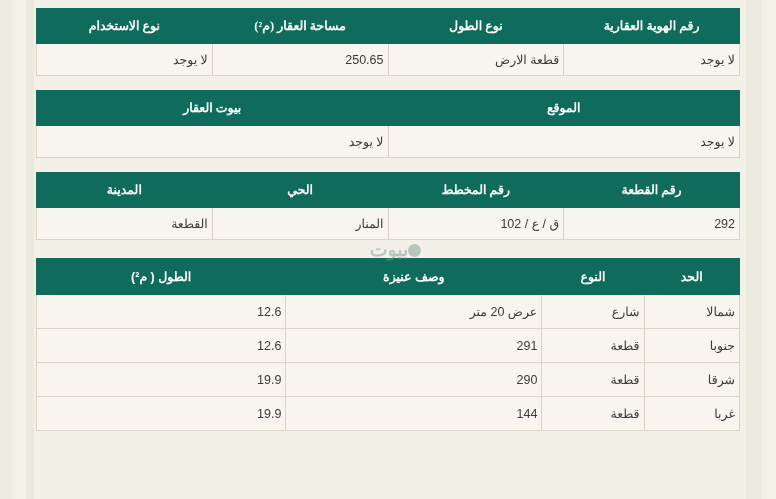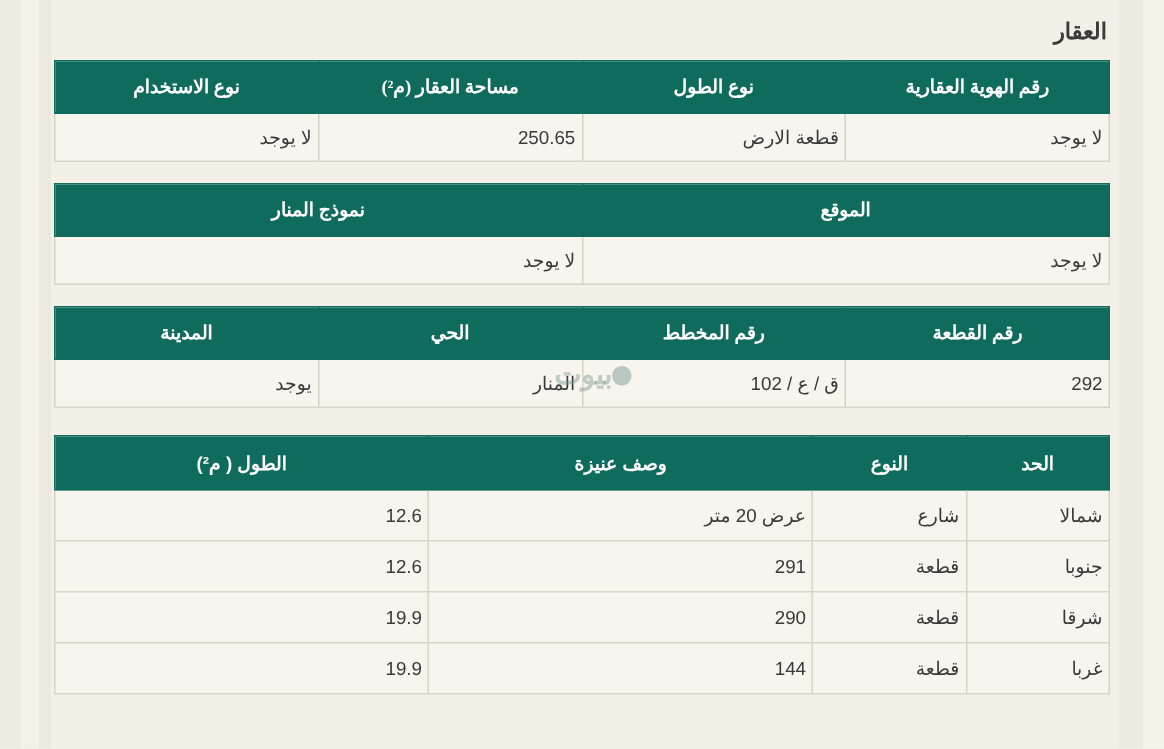--- a/index.html
+++ b/index.html
@@ -121,21 +121,20 @@
     margin-right: 2px;
   }
 </style>
 </head>
 <body>
 
 <div class="paper-bg"></div>
 
 <div class="page">
 
-  <div class="page-title">العقار</div>
 
   <table class="grid">
     <tbody>
         <tr class="hdr-row">
       <th>رقم الهوية العقارية</th>
       <th>نوع الطول</th>
       <th>مساحة العقار (م²)</th>
       <th>نوع الاستخدام</th>
     </tr>
     <tr class="val-row">
@@ -146,21 +145,21 @@
     </tr>
   </tbody>
     </table>
 
   <div class="spacer"></div>
 
   <table class="grid">
     <tbody>
         <tr class="hdr-row">
       <th>الموقع</th>
-      <th>نموذج المنار</th>
+      <th>بيوت العقار</th>
     </tr>
     <tr class="val-row">
       <td>لا يوجد</td>
       <td>لا يوجد</td>
     </tr>
   </tbody>
     </table>
 
   <div class="spacer"></div>
 
@@ -169,21 +168,21 @@
         <tr class="hdr-row">
       <th>رقم القطعة</th>
       <th>رقم المخطط</th>
       <th>الحي</th>
       <th>المدينة</th>
     </tr>
     <tr class="val-row">
       <td>292</td>
       <td>ق / ع / 102</td>
       <td>المنار</td>
-      <td>يوجد</td>
+      <td>القطعة</td>
     </tr>
   </tbody>
     </table>
 
   <div class="big-spacer"></div>
 
   <table class="bounds">
     <tbody>
         <tr>
       <th style="width:13%">الحد</th>

